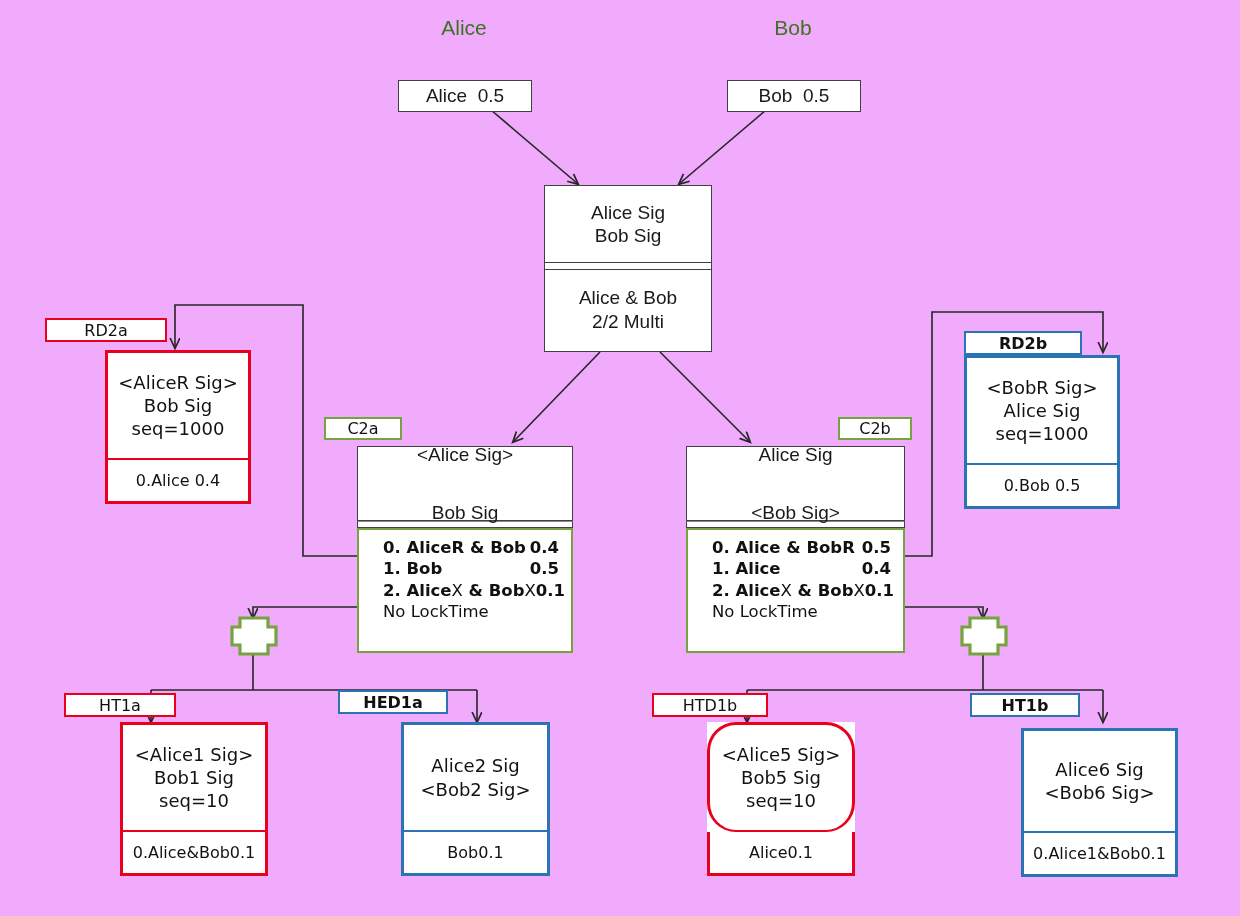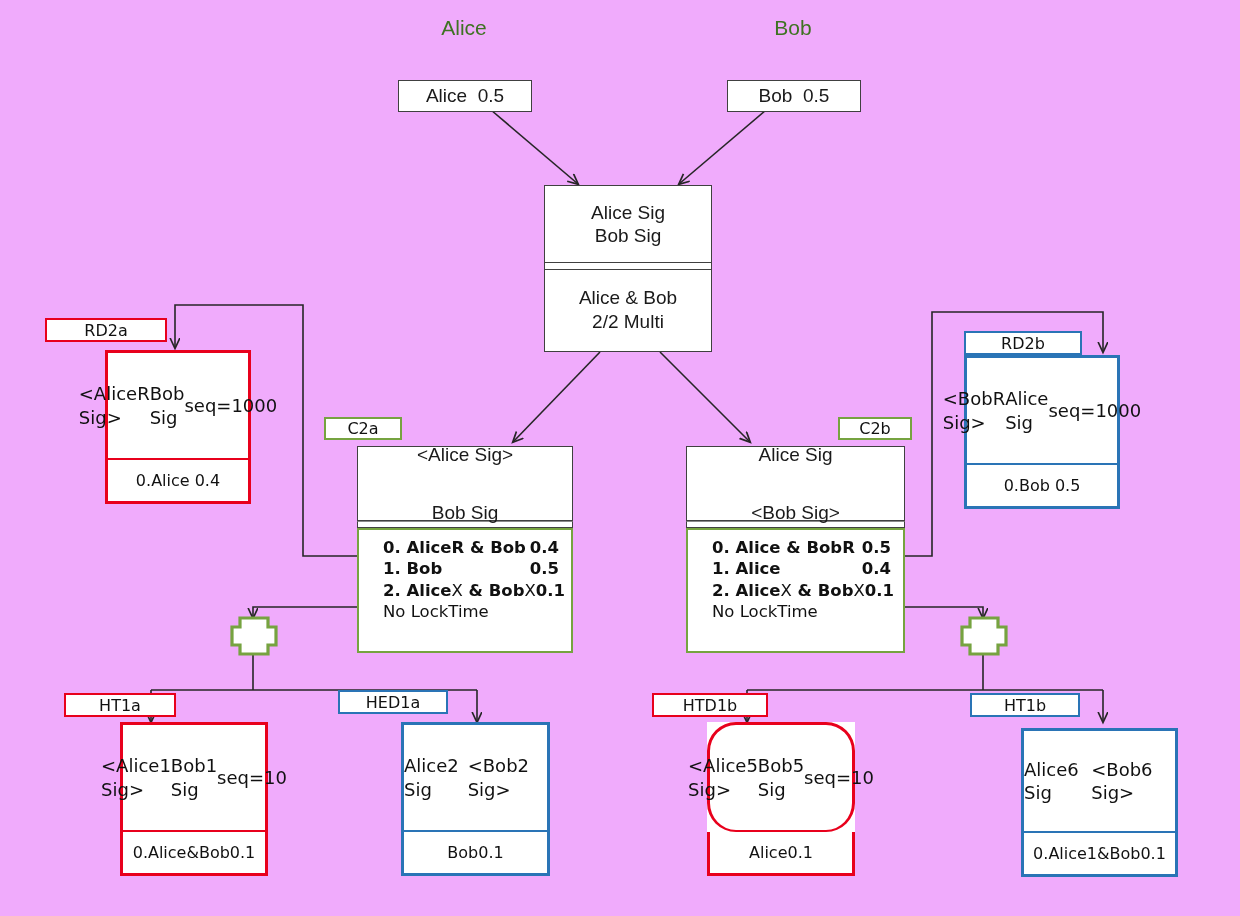--- a/index.html
+++ b/index.html
@@ -32,35 +32,35 @@
   .ctx .bottom.green{border:2px solid #76a340;}
   .outrow{display:flex;font-size:16.5px;color:#111;line-height:1.30;
           font-family:"DejaVu Sans",sans-serif;font-weight:bold;white-space:pre;}
   .outrow .lbl{flex:0 0 auto;}
   .outrow .amt{margin-left:auto;padding-right:12px;}
   .nolock{font-size:16.5px;color:#111;font-family:"DejaVu Sans",sans-serif;font-weight:normal;line-height:1.30;}
   .xsm{font-weight:normal;}
 
   
   .pbox{position:absolute;box-sizing:border-box;background:#fff;}
-  .pbox .ptop{box-sizing:border-box;display:flex;flex-direction:row;align-items:center;justify-content:center;
+  .pbox .ptop{box-sizing:border-box;display:flex;flex-direction:column;align-items:center;justify-content:center;
               font-family:"DejaVu Sans",sans-serif;font-size:18px;color:#111;line-height:1.28;}
   .pbox .pbot{box-sizing:border-box;display:flex;align-items:center;justify-content:center;
               font-family:"DejaVu Sans",sans-serif;font-size:16px;color:#111;}
   .pbox.red .ptop{border:3px solid #e8001c;border-bottom:2px solid #e8001c;}
   .pbox.red .pbot{border:3px solid #e8001c;border-top:none;}
   .pbox.blue .ptop{border:3px solid #2a74b6;border-bottom:2px solid #2a74b6;}
   .pbox.blue .pbot{border:3px solid #2a74b6;border-top:none;}
 
   
   .tag{position:absolute;box-sizing:border-box;background:#fff;
        display:flex;align-items:center;justify-content:center;
        font-family:"DejaVu Sans",sans-serif;font-size:16px;color:#111;}
   .tag.red{border:2.5px solid #e8001c;}
-  .tag.blue{border:2.5px solid #2a74b6;}
+  .tag.blue{border:2.5px solid #2a74b6;font-weight:bold;}
   .tag.green{border:2.5px solid #76a340;}
 </style>
 </head>
 <body>
 
 <div id="stage">
 
   <svg id="wires" viewBox="0 0 1240 916" xmlns="http://www.w3.org/2000/svg">
     <defs>
       <marker id="ah" markerWidth="13" markerHeight="13" refX="10.5" refY="5.2" orient="auto" markerUnits="userSpaceOnUse">

